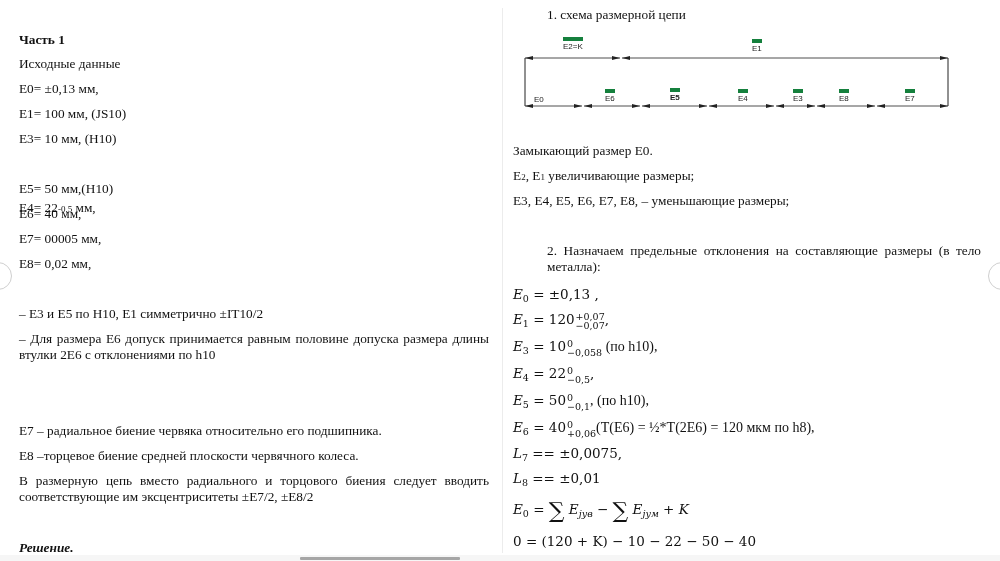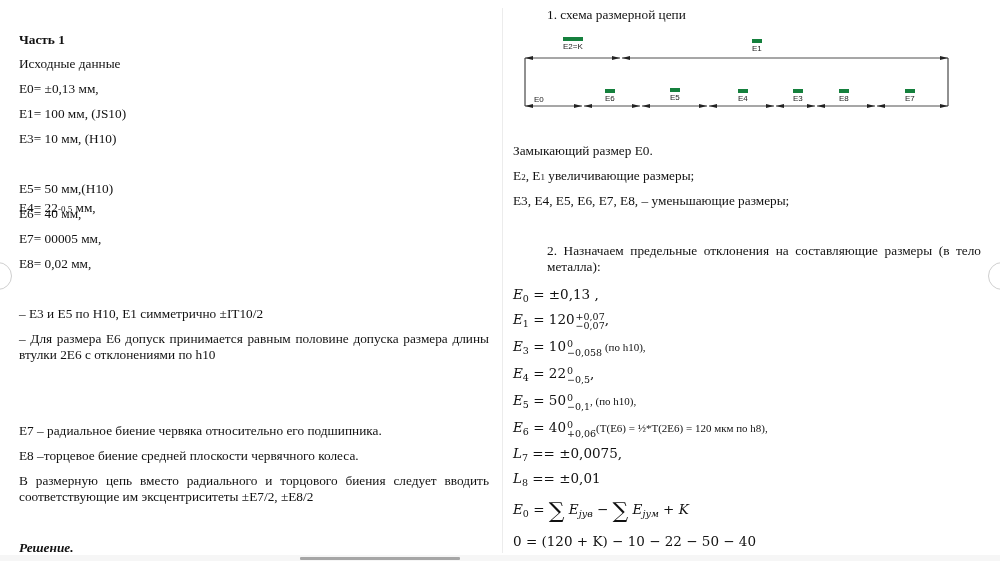--- a/index.html
+++ b/index.html
@@ -27,21 +27,21 @@
   
   .r-line { position:absolute; font-size:13.3px; line-height:16px; white-space:nowrap; }
   .math {
     position:absolute; left:10px; font-family:"DejaVu Serif", "Liberation Serif", serif;
     font-size:13.5px; line-height:18px; white-space:nowrap;
   }
   .math i { font-style:italic; }
   .math .sub { font-size:9.5px; vertical-align:-3px; }
   .supsub { display:inline-block; vertical-align:middle; line-height:9px; font-size:9.5px; margin-left:1px; }
   .supsub span { display:block; }
-  .plain { font-family:"Liberation Serif", serif; font-size:11px; }
+  .plain { font-family:"Liberation Serif", serif; font-size:14px; }
   .sum { font-size:22px; vertical-align:-4px; }
 
   
   .diagram { position:absolute; left:0; top:0; width:497px; height:130px; }
   .diagram svg { position:absolute; left:0; top:0; }
   .dlabel {
     position:absolute; font-family:"Liberation Sans", "DejaVu Sans", sans-serif;
     font-size:8px; color:#222; line-height:9px;
   }
   .dlabel .ovl { border-top:4px solid #15803d; position:relative; padding-top:1px; }
@@ -112,21 +112,21 @@
       <line x1="139" y1="106" x2="204" y2="106" stroke="#222" stroke-width="0.8" marker-start="url(#al)" marker-end="url(#ar)"></line>
       <line x1="206" y1="106" x2="271" y2="106" stroke="#222" stroke-width="0.8" marker-start="url(#al)" marker-end="url(#ar)"></line>
       <line x1="273" y1="106" x2="312" y2="106" stroke="#222" stroke-width="0.8" marker-start="url(#al)" marker-end="url(#ar)"></line>
       <line x1="314" y1="106" x2="372" y2="106" stroke="#222" stroke-width="0.8" marker-start="url(#al)" marker-end="url(#ar)"></line>
       <line x1="374" y1="106" x2="445" y2="106" stroke="#222" stroke-width="0.8" marker-start="url(#al)" marker-end="url(#ar)"></line>
     </svg>
     <div class="dlabel" style="left:60px; top:42px;"><span class="ovl">E2=K</span></div>
     <div class="dlabel" style="left:249px; top:44px;"><span class="ovl">E1</span></div>
     <div class="dlabel" style="left:31px; top:95px;">E0</div>
     <div class="dlabel" style="left:102px; top:94px;"><span class="ovl">E6</span></div>
-    <div class="dlabel" style="left:167px; top:93px;"><span class="ovl">E5</span></div>
+    <div class="dlabel" style="left:167px; top:93px;font-weight:bold;"><span class="ovl">E5</span></div>
     <div class="dlabel" style="left:235px; top:94px;"><span class="ovl">E4</span></div>
     <div class="dlabel" style="left:290px; top:94px;"><span class="ovl">E3</span></div>
     <div class="dlabel" style="left:336px; top:94px;"><span class="ovl">E8</span></div>
     <div class="dlabel" style="left:402px; top:94px;"><span class="ovl">E7</span></div>
   </div>
 
   <div class="r-line" style="left:10px; top:143px;">Замыкающий размер E0.</div>
   <div class="r-line" style="left:10px; top:168px;">
     <span>E</span><span class="sublow">2</span><span>, E</span><span class="sublow">1</span><span> увеличивающие размеры;</span>
   </div>

